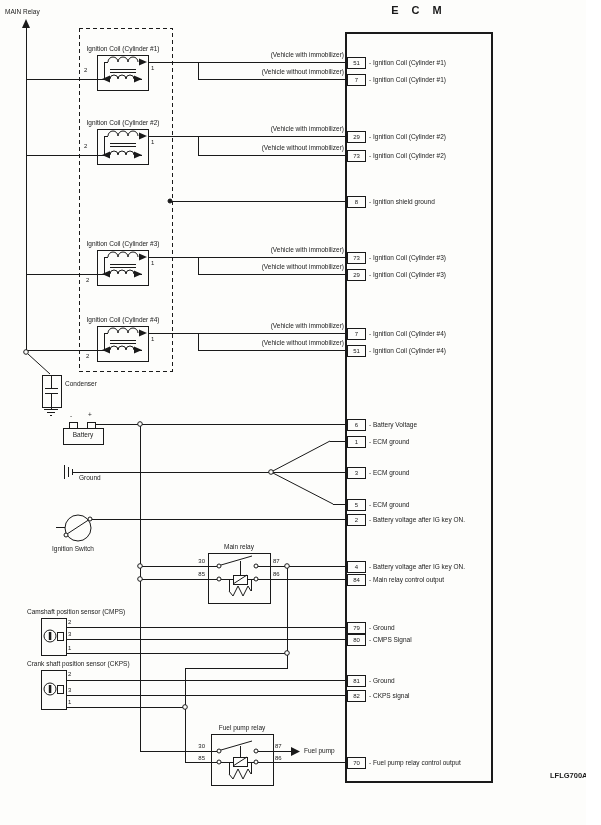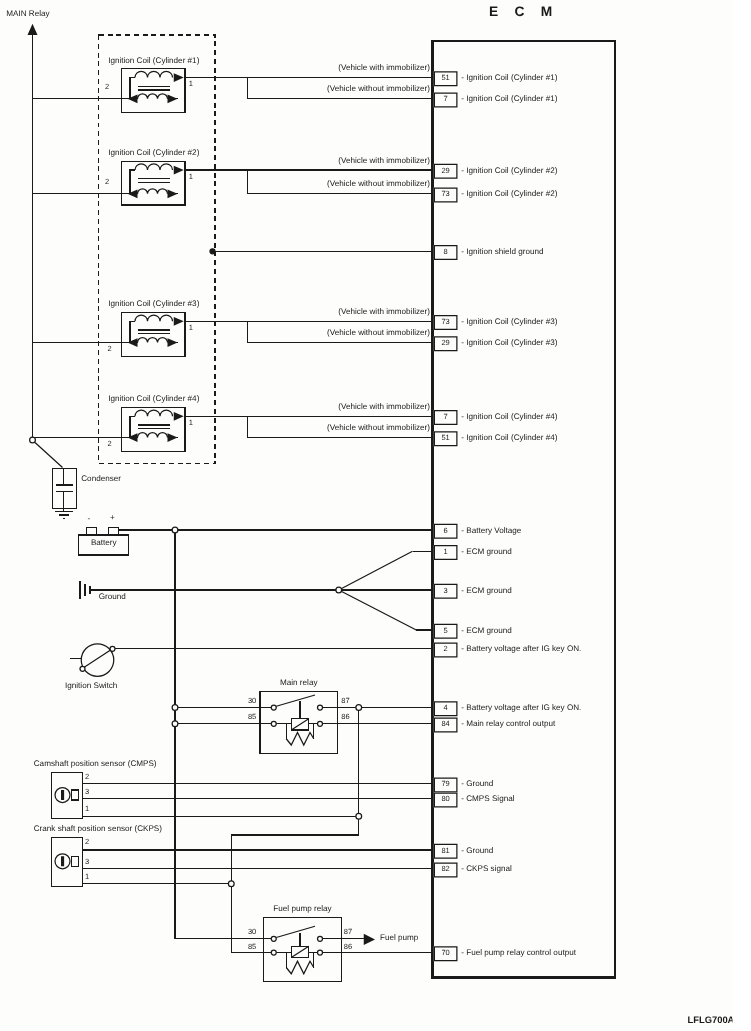--- a/index.html
+++ b/index.html
@@ -273,15 +273,15 @@
     </div>
 <div class="pin" style="top:689px">
       <span class="pin-num">82</span>
       <span class="pin-label">- CKPS signal</span>
     </div>
 <div class="pin" style="top:756px">
       <span class="pin-num">70</span>
       <span class="pin-label">- Fuel pump relay control output</span>
     </div>
 
-<span class="t code" style="left:550px;top:812px;">LFLG700A</span>
+<span class="t code" style="left:550px;top:772px;">LFLG700A</span>
 
 </div>
 
 </body></html>

